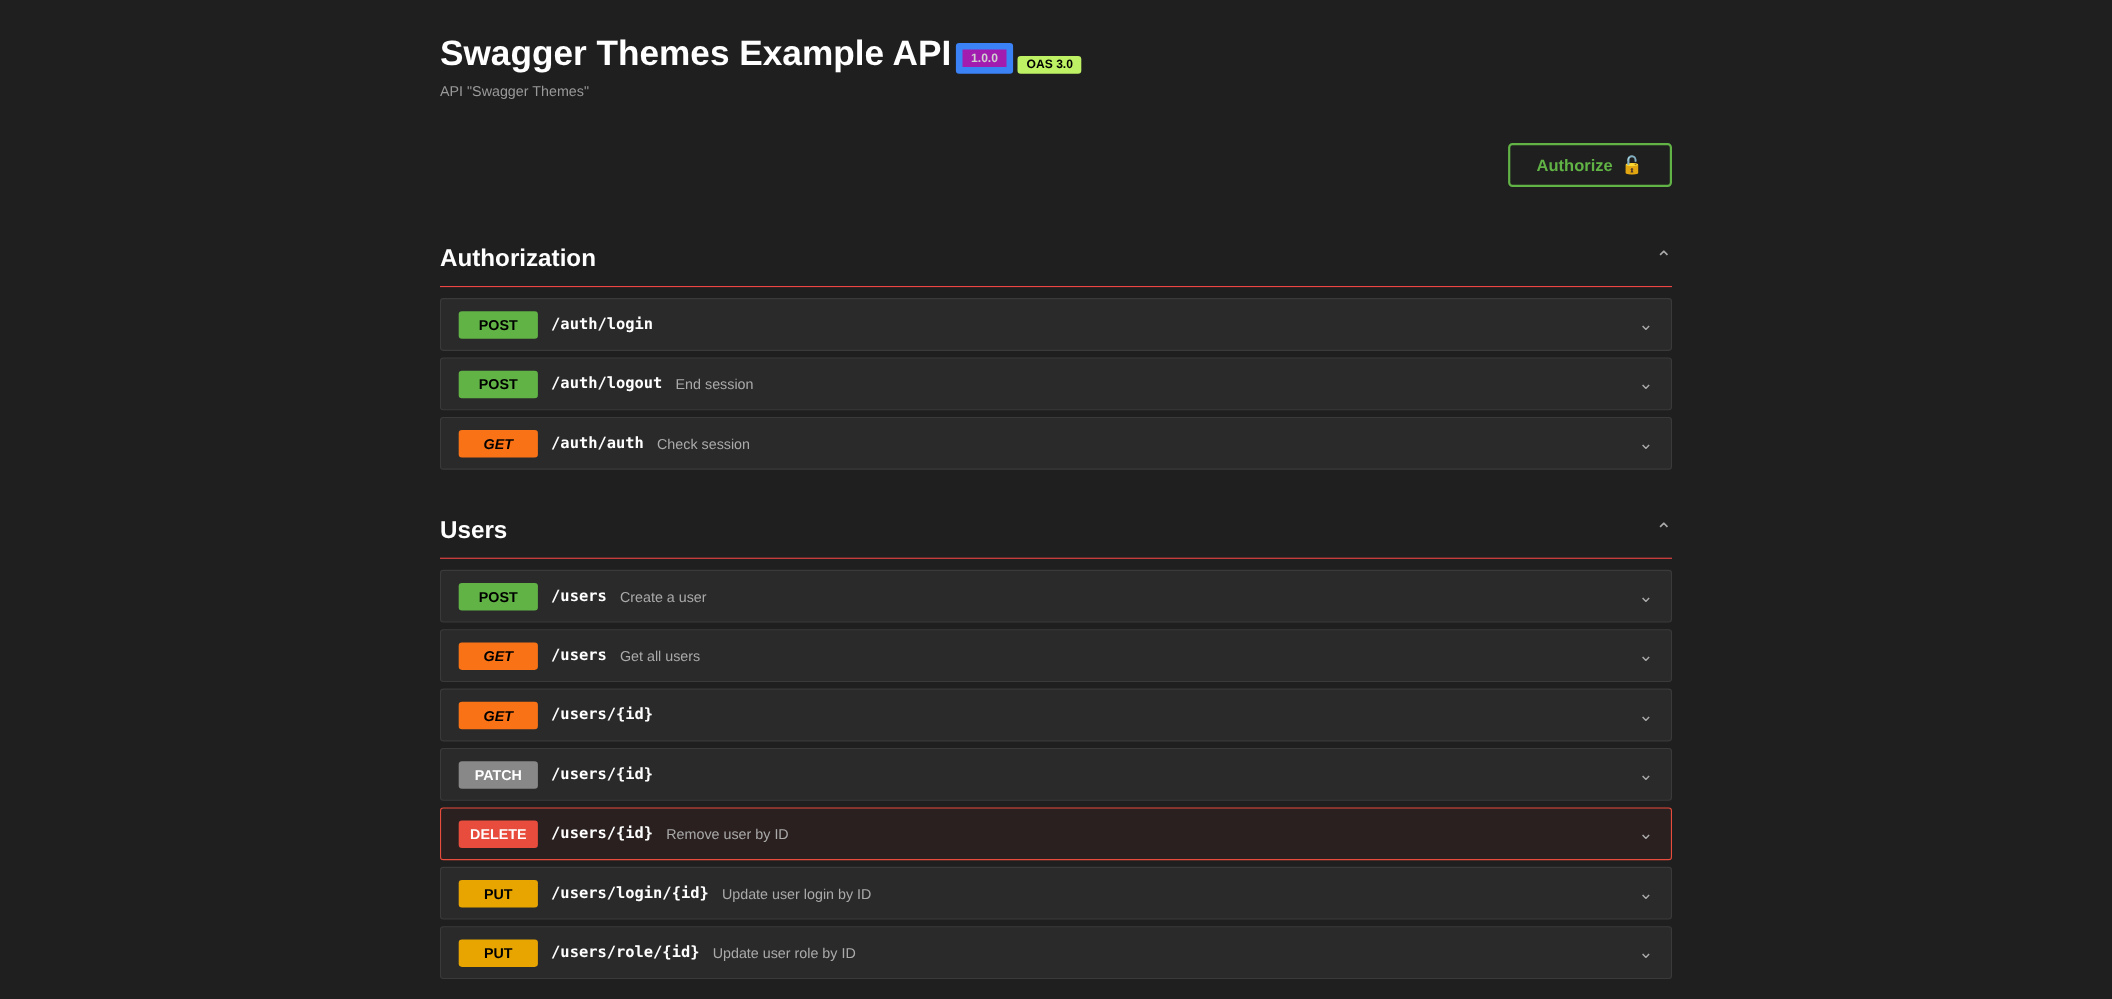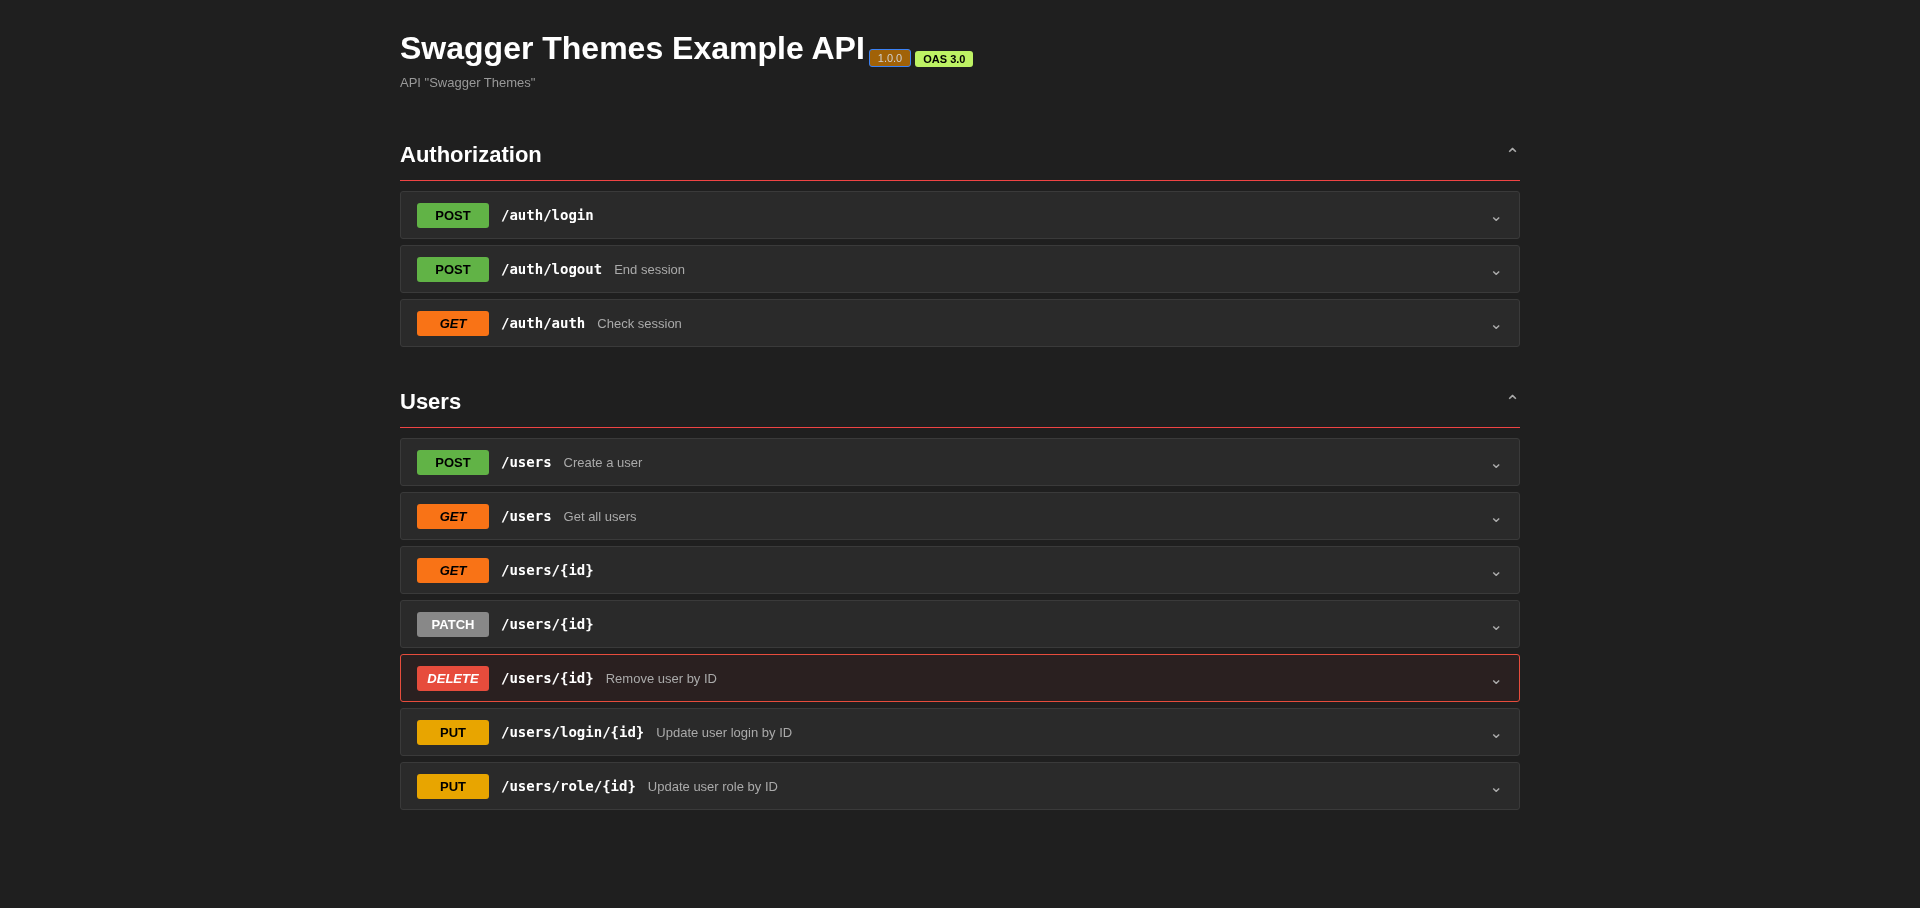--- a/index.html
+++ b/index.html
@@ -21,27 +21,27 @@
       gap: 4px;
       flex-wrap: wrap;
       margin-bottom: 8px;
     }
     .api-title {
       font-size: 32px;
       font-weight: 700;
       color: #ffffff;
     }
     .badge-version {
-      background: #a16207;
+      background: #a21caf;
       color: #d0d0d0;
       font-size: 11px;
-      font-weight: 400;
+      font-weight: 700;
       padding: 2px 8px;
       border-radius: 3px;
-      border: 1px solid #3b82f6;
+      border: 6px solid #3b82f6;
     }
     .badge-oas {
       background: #bef264;
       color: #000;
       font-size: 11px;
       font-weight: 700;
       padding: 2px 8px;
       border-radius: 3px;
     }
     .api-subtitle {
@@ -114,21 +114,21 @@
       font-weight: 700;
       padding: 5px 10px;
       border-radius: 3px;
       color: #000;
       margin-right: 12px;
       flex-shrink: 0;
     }
     .method-post { background: #61b346; }
     .method-get { background: #f97316; font-style: italic; }
     .method-patch { background: #888; color: #fff; }
-    .method-delete { background: #e74c3c; color: #fff; font-style: italic; }
+    .method-delete { background: #e74c3c; color: #fff; }
     .method-put { background: #e8a500; }
     .endpoint-path {
       font-weight: 700;
       color: #ffffff;
       font-size: 14px;
       margin-right: 12px;
       flex-shrink: 0;
       font-family: monospace;
     }
     .endpoint-desc {
@@ -147,20 +147,26 @@
 <body>
 
 <div class="page-wrapper">
   <div class="header">
     <h1 class="api-title">Swagger Themes Example API</h1>
     <span class="badge-version">1.0.0</span>
     <span class="badge-oas">OAS 3.0</span>
   </div>
   <div class="api-subtitle">API "Swagger Themes"</div>
 
+  <div class="authorize-row">
+    <button class="authorize-btn">
+      <span>Authorize</span>
+      <span class="lock-icon">🔓</span>
+    </button>
+  </div>
 
   <div id="sections-container">
       <div class="section">
         <div class="section-header">
     <span class="section-title">Authorization</span>
     <span class="section-chevron">⌃</span>
   </div>
         <div class="endpoint-row">
       <span class="method-badge method-post">POST</span>
       <span class="endpoint-path">/auth/login</span>

